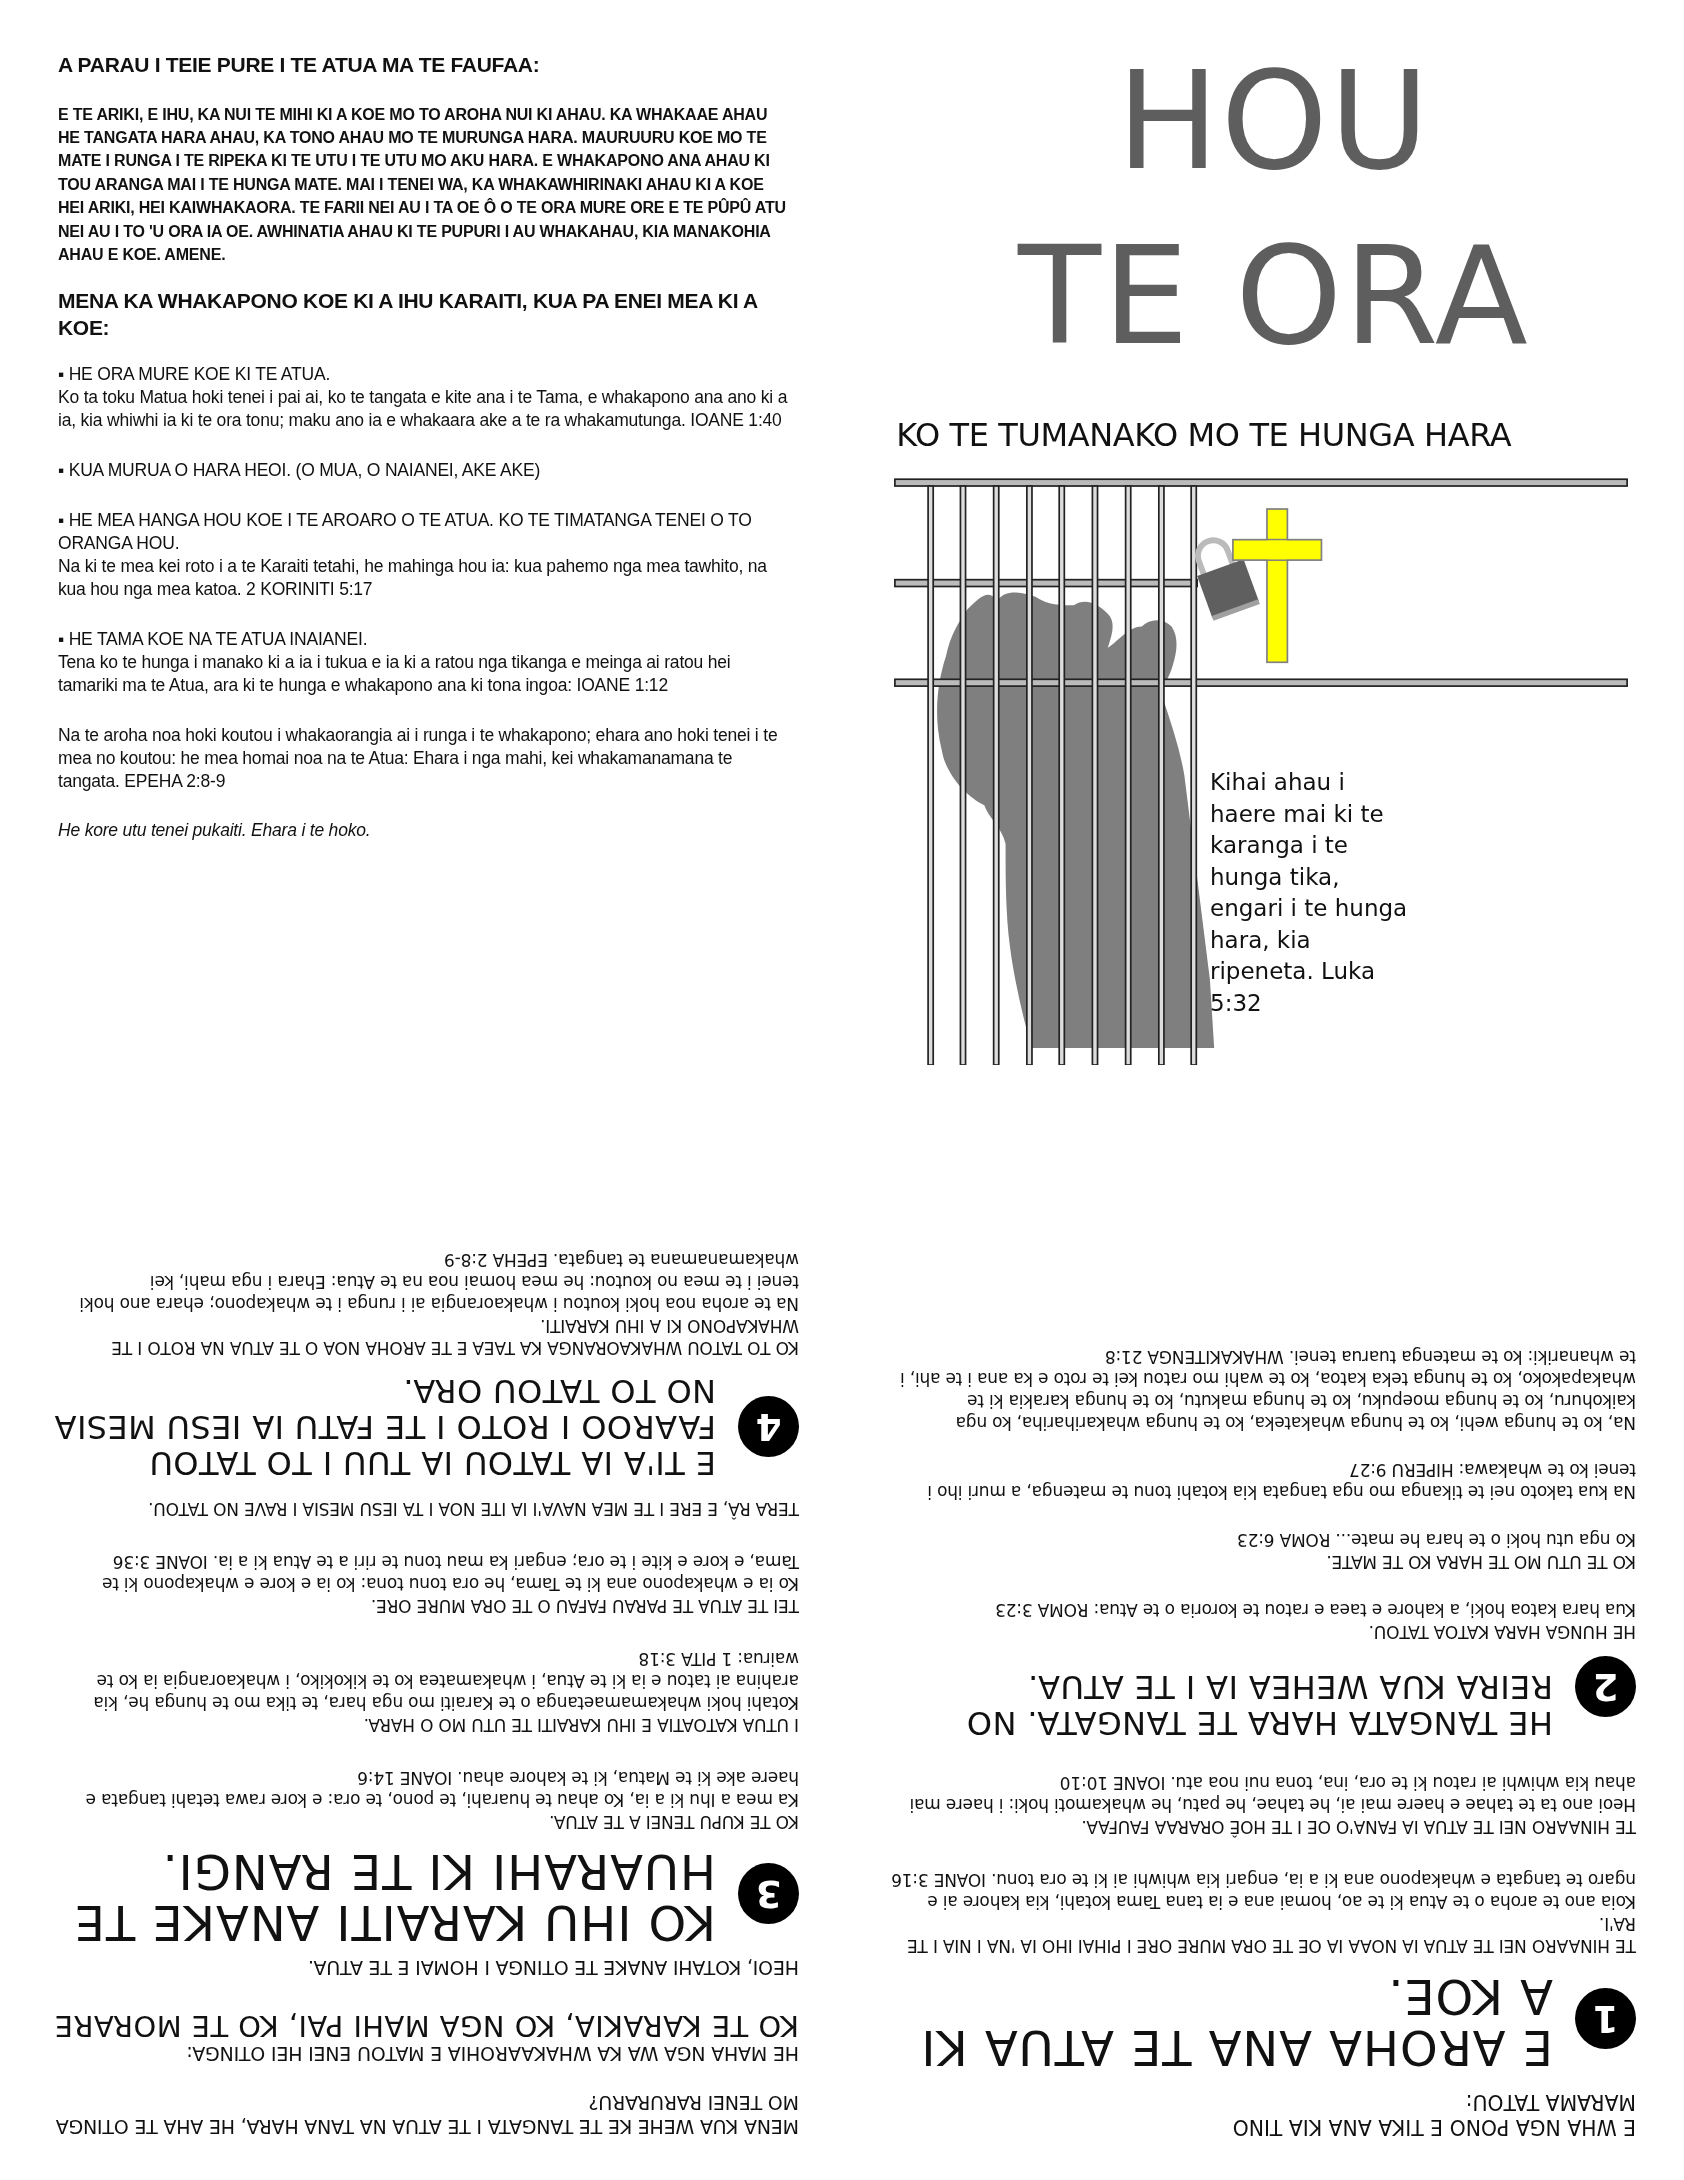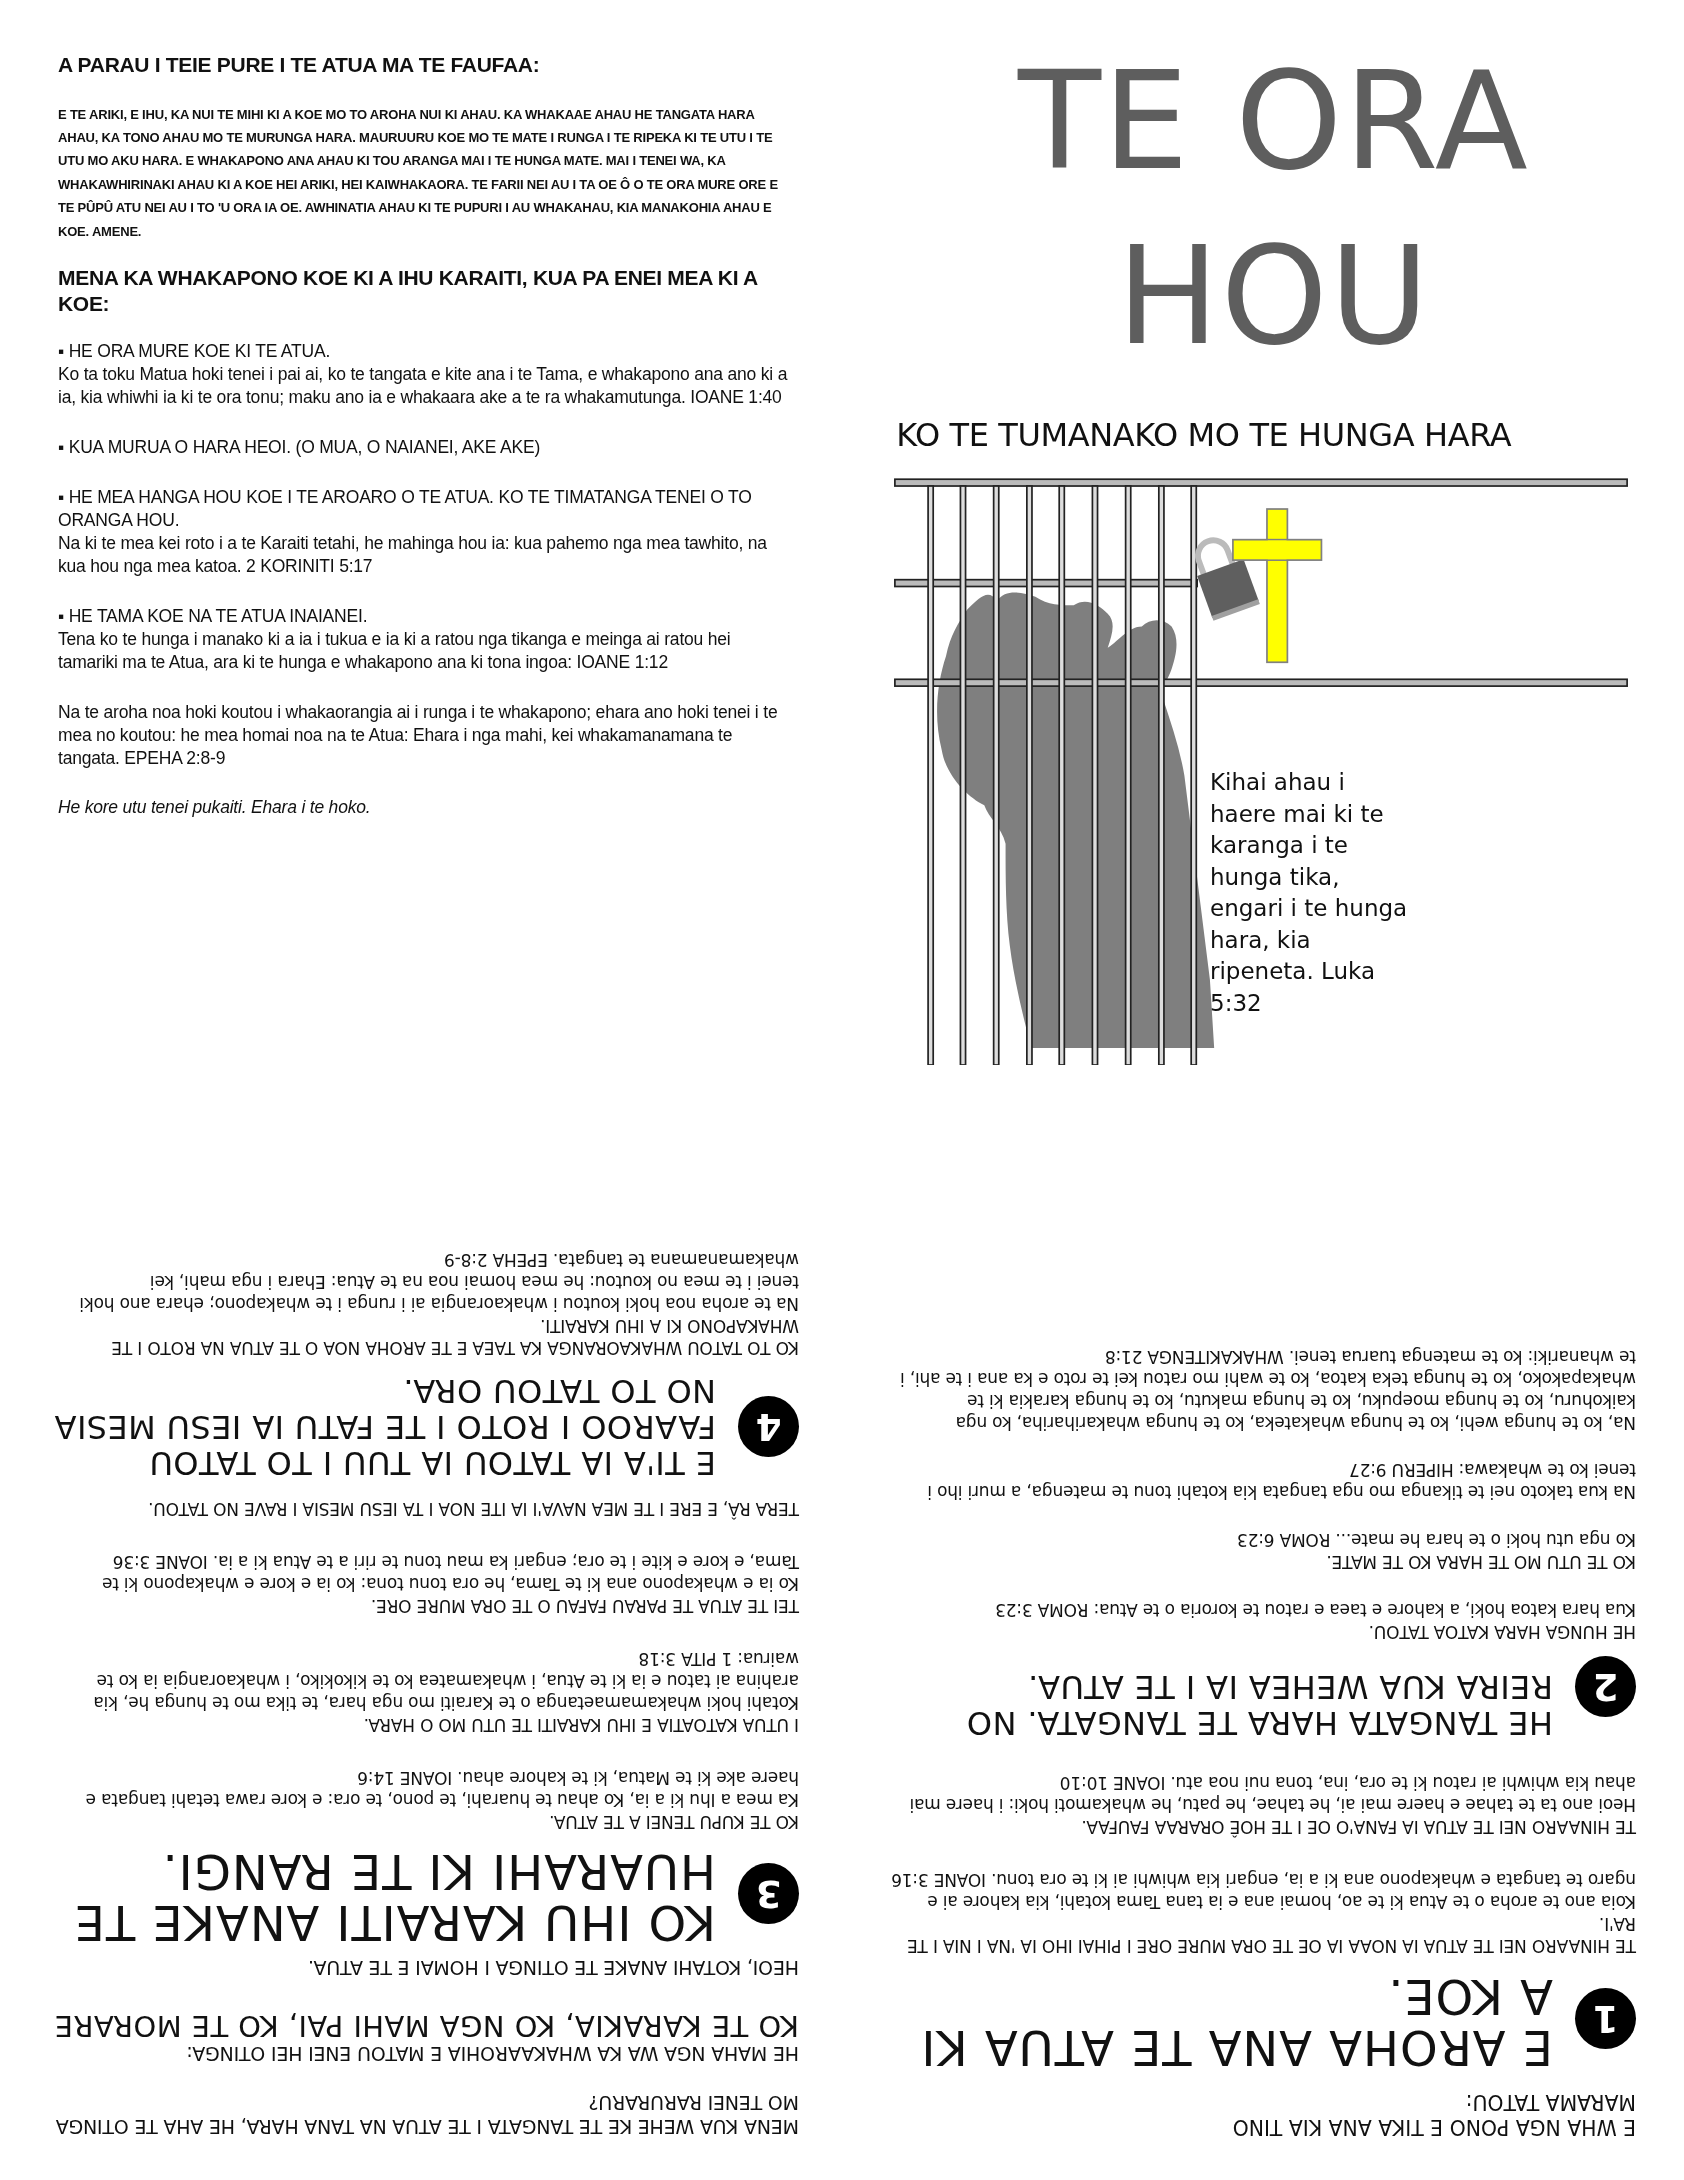--- a/index.html
+++ b/index.html
@@ -7,21 +7,21 @@
   body { position: relative; font-family: "Liberation Sans", "DejaVu Sans", sans-serif; color: #111; }
 
   .page-half { position: absolute; left: 0; width: 1685px; height: 1090px; }
   .top-half { top: 0; }
   .bottom-half { top: 1090px; transform: rotate(180deg); }
 
   .col { position: absolute; }
   
   .tl { left: 58px; top: 53px; width: 733px; }
   .tl h2 { font-size: 21px; font-weight: bold; letter-spacing: -0.3px; margin-bottom: 25.6px; }
-  .tl .prayer { font-size: 13px; font-weight: bold; line-height: 23.4px; letter-spacing: -0.2px; text-transform: uppercase; margin-bottom: 22px; }
+  .tl .prayer { font-size: 16px; font-weight: bold; line-height: 23.4px; letter-spacing: -0.2px; text-transform: uppercase; margin-bottom: 22px; }
   .tl h3 { font-size: 21px; font-weight: bold; line-height: 26.4px; letter-spacing: -0.3px; margin-bottom: 22px; }
   .tl .point { margin-bottom: 27px; }
   .tl .point-title { font-size: 17.5px; font-weight: normal; line-height: 23px; letter-spacing: -0.2px; }
   .tl .point-body { font-size: 17.5px; line-height: 23px; letter-spacing: -0.2px; }
   .tl .closing { font-size: 17.5px; line-height: 23px; letter-spacing: -0.2px; margin-bottom: 27px; }
   .tl .note { font-size: 17.5px; font-style: italic; letter-spacing: -0.2px; }
 
   
   .tr { left: 886px; top: 34px; width: 750px; }
   .cover-title { font-family: "DejaVu Sans", sans-serif; color: #5e5e5e; font-size: 136px; text-align: center; line-height: 175px; letter-spacing: 1.7px; padding-left: 25.6px; }
@@ -68,22 +68,22 @@
       <div class="point-title">▪ HE TAMA KOE NA TE ATUA INAIANEI.</div>
       <div class="point-body">Tena ko te hunga i manako ki a ia i tukua e ia ki a ratou nga tikanga e meinga ai ratou hei tamariki ma te Atua, ara ki te hunga e whakapono ana ki tona ingoa: IOANE 1:12</div>
     </div>
 
     <p class="closing">Na te aroha noa hoki koutou i whakaorangia ai i runga i te whakapono; ehara ano hoki tenei i te mea no koutou: he mea homai noa na te Atua: Ehara i nga mahi, kei whakamanamana te tangata. EPEHA 2:8-9</p>
     <p class="note">He kore utu tenei pukaiti. Ehara i te hoko.</p>
   </div>
 
   <div class="col tr">
     <div class="cover-title">
+      <div>HOU</div>
       <div>TE ORA</div>
-      <div>HOU</div>
     </div>
     <div class="cover-sub">KO TE TUMANAKO MO TE HUNGA HARA</div>
 
     <div class="illustration">
       <svg width="750" height="596" viewBox="0 0 880 700">
 
         <path fill="#7f7f7f" d="M95 165 C110 150 120 140 130 155 C140 140 160 145 175 150 C190 160 205 160 220 160 C235 150 250 160 260 170 C270 180 265 195 260 210 C275 200 285 185 300 185 C310 175 325 175 335 185 C345 200 340 220 335 235 C330 250 320 260 325 270 C335 300 345 330 350 360 C355 400 360 440 365 480 C370 520 375 560 380 600 L385 680 L170 680 C160 640 150 600 145 560 C140 520 140 480 140 440 C135 420 120 410 115 395 C95 385 70 360 65 330 C55 290 60 250 70 220 C75 195 85 180 95 165 Z"></path>
 
         <g stroke="#222" stroke-width="2" fill="#bbb">
           <rect x="10" y="12" width="860" height="8"></rect>

